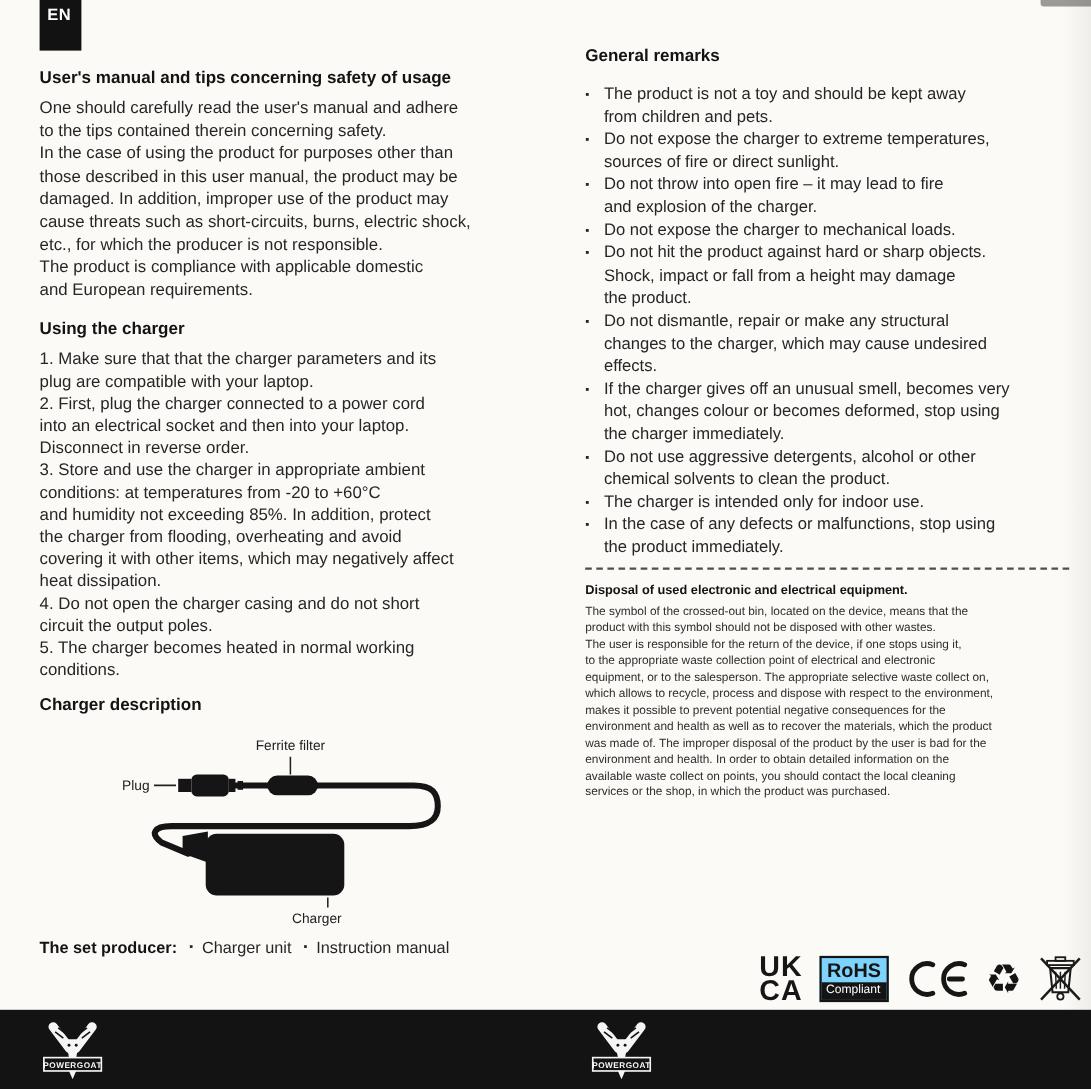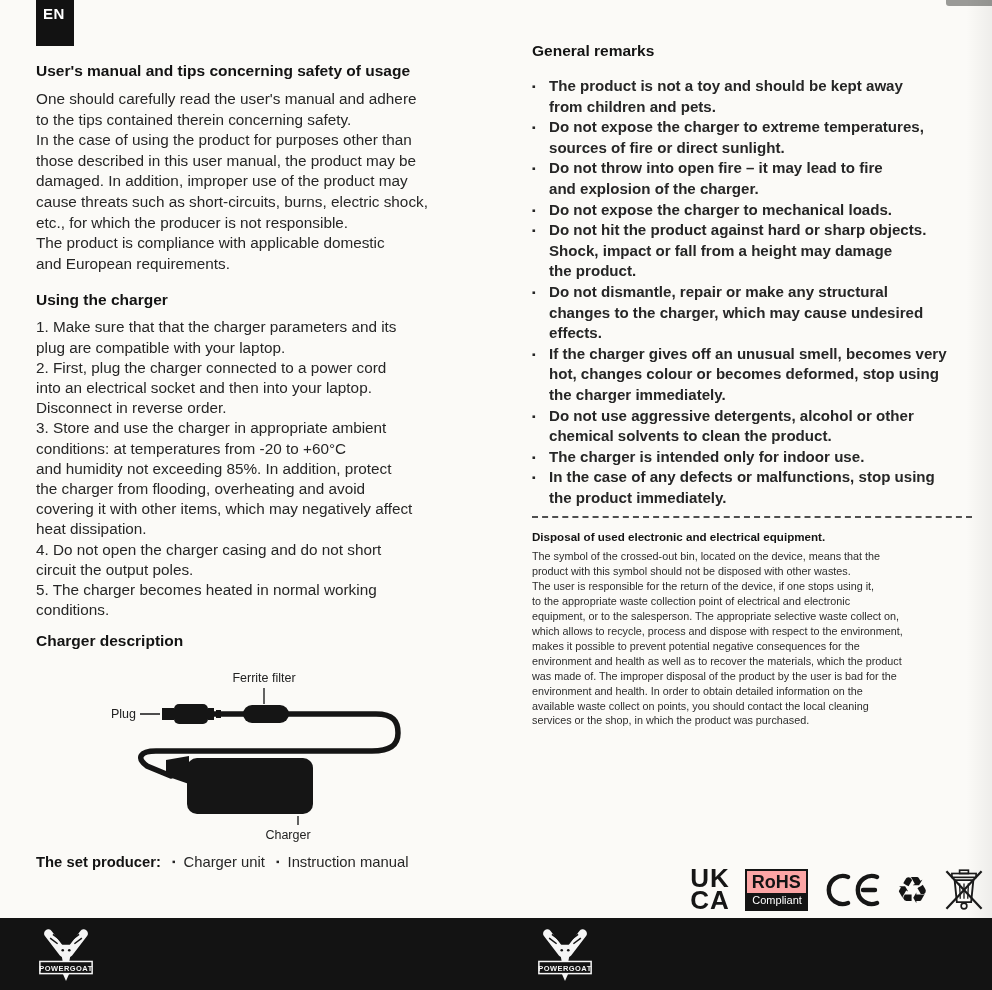--- a/index.html
+++ b/index.html
@@ -24,35 +24,35 @@
   .col-left{position:absolute;left:36px;top:60px;width:468px;}
   .col-right{position:absolute;left:532px;top:40px;width:440px;}
   h2{margin:0;font-size:15.5px;line-height:22px;color:#131313;font-weight:bold;}
   .pre{white-space:pre-line;}
   .body-text{margin:7px 0 0 0;font-size:15.3px;line-height:20.6px;}
   .steps{margin:6px 0 0 0;font-size:15.3px;line-height:20.2px;}
   .h-using{margin-top:15px;}
   .h-desc{margin-top:10px;}
   
   .h-remarks{margin-top:0;}
-  .remarks{list-style:none;margin:14px 0 0 0;padding:0;font-size:15.1px;line-height:20.6px;font-weight:bold;}
+  .remarks{list-style:none;margin:14px 0 0 0;padding:0;font-size:15.1px;line-height:20.6px;}
   .remarks li{position:relative;padding-left:17px;white-space:pre-line;}
   .remarks li::before{content:"▪";position:absolute;left:0;top:0;font-size:10.5px;}
   .dashed-rule{border:0;border-top:2px dashed #4f4f4f;margin:8px 0 0 0;}
   .disposal-title{margin:11px 0 0 0;font-size:11.6px;line-height:15px;font-weight:bold;color:#131313;}
   .disposal-body{margin:5px 0 0 0;font-size:10.8px;line-height:14.9px;color:#2c2c2c;}
   
   .set-row{position:absolute;left:36px;top:854px;width:468px;font-size:14.8px;}
   .set-label{font-weight:bold;color:#131313;}
   .set-item::before{content:"▪";font-size:10px;margin:0 8px 0 11px;vertical-align:2px;}
   
   .certs{position:absolute;left:532px;top:840px;width:452px;height:60px;
     display:flex;align-items:center;justify-content:flex-end;gap:15px;color:#161616;margin-top:20px;}
   .ukca{font-size:26px;font-weight:bold;line-height:.83;letter-spacing:1px;text-align:left;}
-  .rohs{border:2.5px solid #141414;text-align:right;background:#fca5a5;}
+  .rohs{border:2.5px solid #141414;text-align:left;background:#7dd3fc;}
   .rohs-top{font-size:18px;font-weight:bold;padding:0 5px;line-height:22px;color:#141414;}
   .rohs-bot{background:#141414;color:#fff;font-size:11px;line-height:15px;padding:0 4px 1px 4px;}
   .recycle{font-size:37px;line-height:1;color:#141414;}
   
   .bottom-bar{position:absolute;left:0;top:918px;width:992px;height:72px;background:#131313;}
   .goat{position:absolute;top:6px;width:56px;height:60px;}
   .goat-1{left:38px;}
   .goat-2{left:537px;}
   svg text{font-family:"Liberation Sans",sans-serif;}
 </style>

